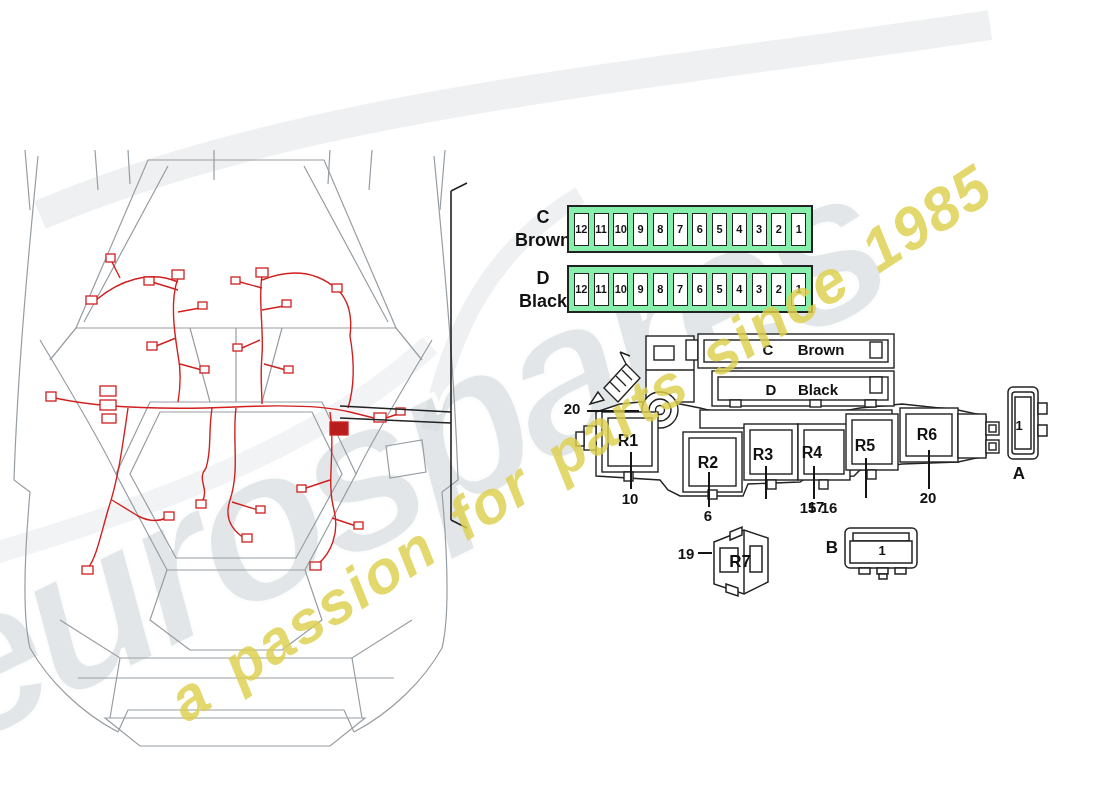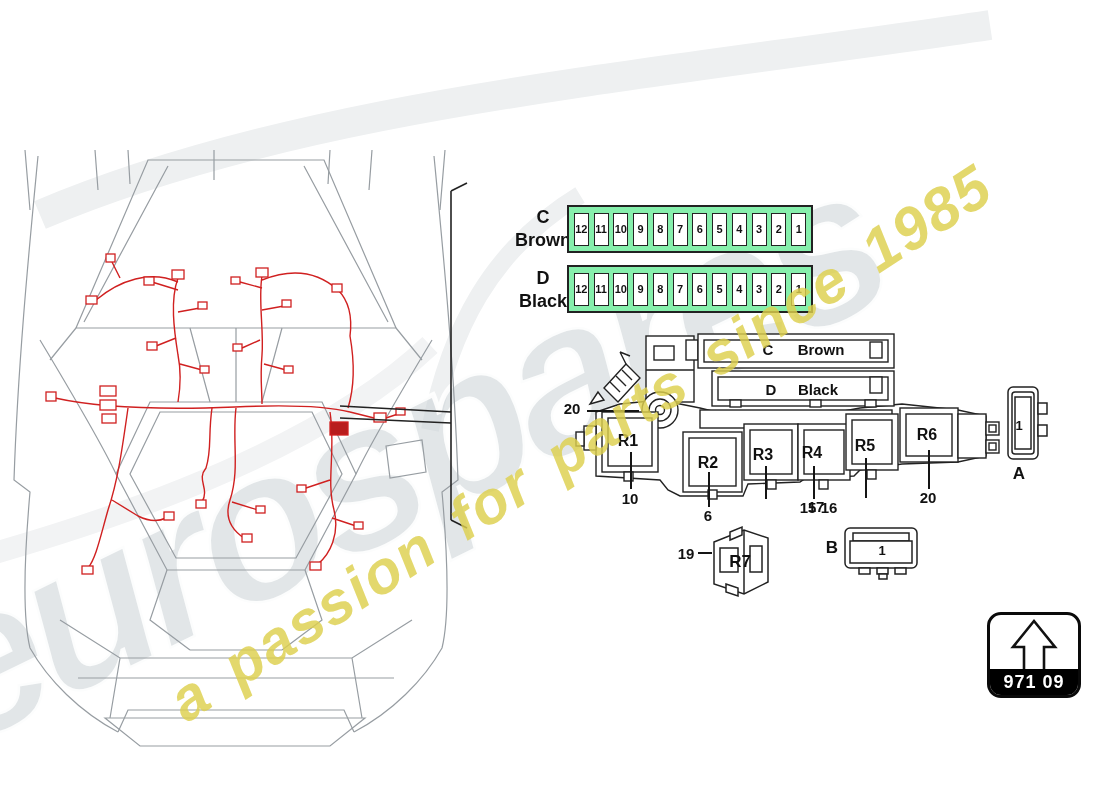--- a/index.html
+++ b/index.html
@@ -270,22 +270,16 @@
       <rect x="8" y="4" width="30" height="72" rx="5"></rect>
       <rect x="12" y="9" width="22" height="62" rx="3"></rect>
       <rect x="15" y="14" width="16" height="52"></rect>
       <rect x="38" y="20" width="9" height="11"></rect>
         <rect x="38" y="42" width="9" height="11"></rect>
     </g>
   </svg>
   <div class="abs slotnum" style="left:1019px;top:418px">1</div>
   <div class="abs rl" style="left:1019px;top:464px;font-size:17px">A</div>
 
-  <div class="abs badge">
-    <svg width="88" height="56" viewBox="0 0 88 56" style="margin:2px 0 0 0">
-      <polygon points="44,4 23,30 34,30 34,54 54,54 54,30 65,30" fill="#fff" stroke="#111" stroke-width="2.6"></polygon>
-    </svg>
-    <div class="bar">971 09</div>
-  </div>
 
   <div class="abs wm-tag">a passion for parts since 1985</div>
 
 </div>
 
 </body></html>

